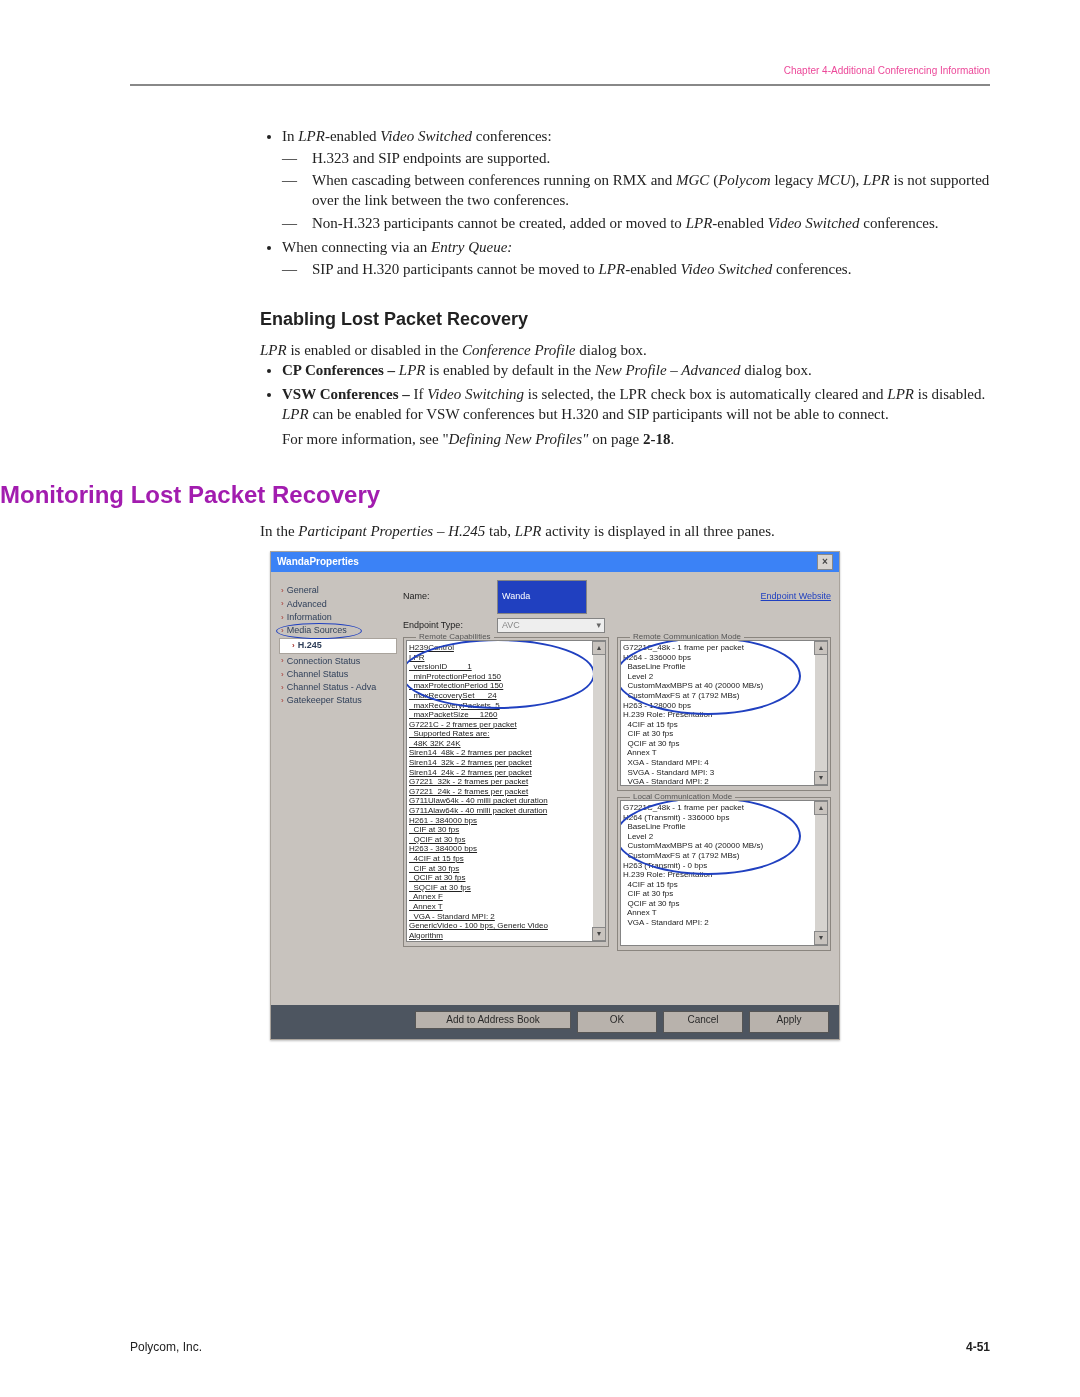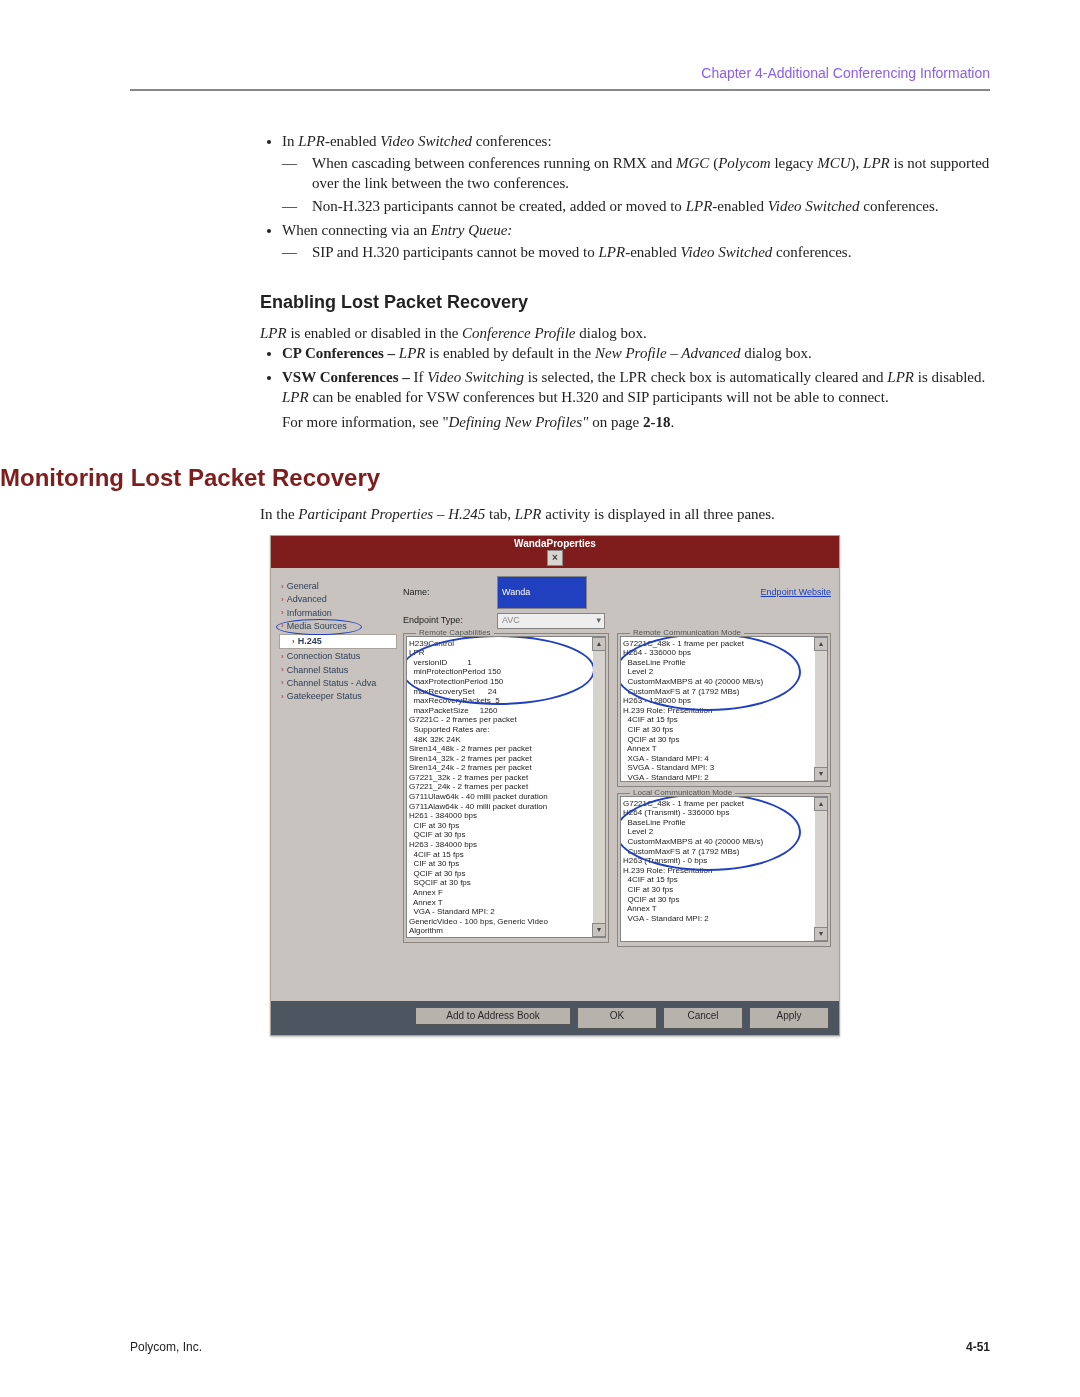--- a/index.html
+++ b/index.html
@@ -14,22 +14,22 @@
   .page {
     width: 1080px;
     min-height: 1397px;
     margin: 0 auto;
     position: relative;
     box-sizing: border-box;
     padding: 64px 90px 60px 130px;
   }
   .running-head {
     text-align: right;
-    font-size: 14px;
-    color: #8b5cf6;
+    font-size: 10px;
+    color: #ec4899;
     margin-bottom: 6px;
     font-family: Arial, Helvetica, sans-serif;
   }
   .rule {
     border: 0;
     border-top: 2px solid #888;
     margin: 0 0 40px 0;
   }
   .body-col {
     margin-left: 130px;
@@ -48,45 +48,44 @@
   .italic { font-style: italic; }
   h3.subhead {
     font-family: Arial, Helvetica, sans-serif;
     font-size: 18px;
     font-weight: bold;
     margin: 28px 0 8px 0;
     color: #222;
   }
   h2.main-head {
     font-family: Arial, Helvetica, sans-serif;
-    color: #7f1d1d;
+    color: #a21caf;
     font-size: 24px;
     font-weight: bold;
     margin: 30px 0 10px -130px;
   }
 
   
   .dialog {
     width: 568px;
     margin: 10px 0 0 10px;
     background: #c8c3be;
     border: 1px solid #a9a39c;
     box-shadow: 0 1px 2px rgba(0,0,0,.25);
     font-family: "Tahoma", Arial, sans-serif;
     font-size: 9px;
     line-height: 1.25;
   }
   .dlg-title {
     display:flex; justify-content:space-between; align-items:center;
-    background: #7f1d1d;
+    background: #3b82f6;
     color:#fff;
     font-size:10px;
     font-weight:bold;
     padding:2px 6px;
-    flex-direction:column;
   }
   .dlg-close {
     width:14px;height:14px;background:#d8d4d0;color:#444;
     display:flex;align-items:center;justify-content:center;border:1px solid #888;
     font-size:10px;
   }
   .dlg-body { display:flex; gap:0; padding:8px 8px 4px 8px; }
   .dlg-sidebar { width:118px; flex:0 0 118px; padding:4px 0; }
   .side-item { padding:1px 2px 1px 2px; display:flex; align-items:center; gap:3px; color:#30405a;}
   .side-arrow { color:#a3302a; font-size:8px; }
@@ -158,20 +157,21 @@
 
 <div class="page">
   <div class="running-head">Chapter 4-Additional Conferencing Information</div>
   <hr class="rule">
 
   <div class="body-col">
     <ul class="bullets">
       <li>
         <span>In </span><span class="italic">LPR</span><span>-enabled </span><span class="italic">Video Switched</span><span> conferences:</span>
         <ul class="dashes">
+          <li><span>H.323 and SIP endpoints are supported.</span></li>
           <li>
             <span>When cascading between conferences running on RMX and </span><span class="italic">MGC</span><span> (</span><span class="italic">Polycom</span><span> legacy </span><span class="italic">MCU</span><span>), </span><span class="italic">LPR</span><span> is not supported over the link between the two conferences.</span>
           </li>
           <li>
             <span>Non-H.323 participants cannot be created, added or moved to </span><span class="italic">LPR</span><span>-enabled </span><span class="italic">Video Switched</span><span> conferences.</span>
           </li>
         </ul>
       </li>
       <li>
         <span>When connecting via an </span><span class="italic">Entry Queue:</span>
@@ -259,21 +259,21 @@
             <span style="margin-left:auto;" class="link">Endpoint Website</span>
           </div>
           <div class="form-row">
             <span class="form-label">Endpoint Type:</span>
             <span class="dropdown">AVC</span>
           </div>
 
           <div class="panes">
             <div class="fieldset" style="flex:0 0 200px; height:304px;">
               <span class="legend">Remote Capabilities</span>
-              <div class="listbox" style="height:296px;">
+              <div class="listbox" style="height:296px;text-decoration:underline;">
                 <div id="leftlist" style="white-space:pre; padding-right:12px;">H239Control
 LPR
   versionID         1
   minProtectionPeriod 150
   maxProtectionPeriod 150
   maxRecoverySet      24
   maxRecoveryPackets  5
   maxPacketSize     1260
 G7221C - 2 frames per packet
   Supported Rates are:

